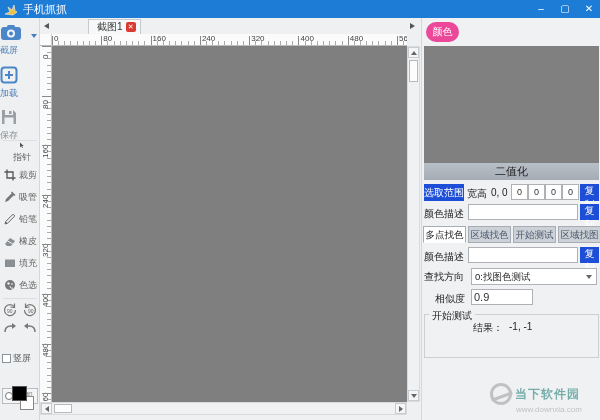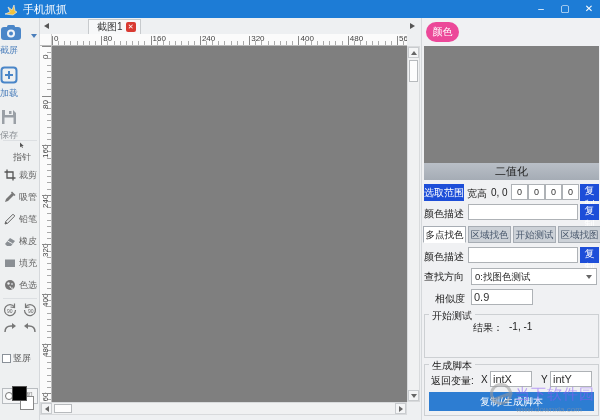--- a/index.html
+++ b/index.html
@@ -88,21 +88,21 @@
   .dir-select .tri-down { position:absolute; right:4px; top:6px; }
 
   .groupbox { position:absolute; left:2px; width:175px; border:1px solid #cdd0d3; }
   .groupbox .cap { position:absolute; left:4px; top:-6px; background:#f0f1f3; padding:0 3px; font-size:10px; color:#222; }
   .std-btn { background:linear-gradient(#fdfdfd,#e9eaeb); border:1px solid #a9adb1; font-size:10px; color:#222; text-align:center; }
 
   .watermark { position:absolute; right:2px; bottom:6px; width:108px; opacity:.55; z-index:9; pointer-events:none; }
   .wm-row { display:flex; align-items:center; gap:3px; }
   .wm-circle { width:22px; height:22px; border:3px solid #9a9a9a; border-radius:50%; position:relative; }
   .wm-circle::after { content:""; position:absolute; left:-2px; top:9px; width:22px; height:3px; background:#9a9a9a; transform:rotate(-20deg); }
-  .wm-t1 { font-size:15px; font-weight:normal; color:#8b5cf6; letter-spacing:1px; }
+  .wm-t1 { font-size:12px; font-weight:bold; color:#0f766e; letter-spacing:1px; }
   .wm-t2 { font-size:8px; color:#9a9a9a; margin-left:26px; }
 </style>
 </head>
 <body>
 
 <div class="window">
 
   <div class="titlebar">
     <svg class="app-icon" viewBox="0 0 14 13">
       <path d="M1 11 L6 9 L4 4 L8 7 L10 2 L11 8 L13 9 L9 12 Z" fill="#f0c23c" stroke="#e8e8e8" stroke-width="0.7"></path>
@@ -322,29 +322,20 @@
 
     <span class="lbl-dark" style="position:absolute;left:13px;top:274px;">相似度</span>
     <input class="txt-input" style="position: absolute; left: 49px; top: 271px; width: 62px; height: 16px;" value="0.9">
 
     <div class="groupbox" style="top:296px;height:44px;">
       <span class="cap">开始测试</span>
       <span class="lbl-dark" style="position:absolute;left:48px;top:6px;">结果：</span>
       <span class="lbl-dark" style="position:absolute;left:84px;top:6px;">-1, -1</span>
     </div>
 
-    <div class="groupbox" style="top:346px;height:52px;">
-      <span class="cap">生成脚本</span>
-      <span class="lbl-dark" style="position:absolute;left:6px;top:9px;">返回变量:</span>
-      <span class="lbl-dark" style="position:absolute;left:56px;top:9px;">X</span>
-      <input class="txt-input" style="position: absolute; left: 65px; top: 6px; width: 42px; height: 16px;" value="intX">
-      <span class="lbl-dark" style="position:absolute;left:116px;top:9px;">Y</span>
-      <input class="txt-input" style="position: absolute; left: 125px; top: 6px; width: 42px; height: 16px;" value="intY">
-      <button class="blue-btn" style="position:absolute;left:4px;top:27px;width:165px;height:19px;background:#2d7dd2;">复制/生成脚本</button>
-    </div>
 
     <div class="watermark">
       <div class="wm-row">
         <span class="wm-circle"></span>
         <span class="wm-t1">当下软件园</span>
       </div>
       <div class="wm-t2">www.downxia.com</div>
     </div>
   </div>
 

